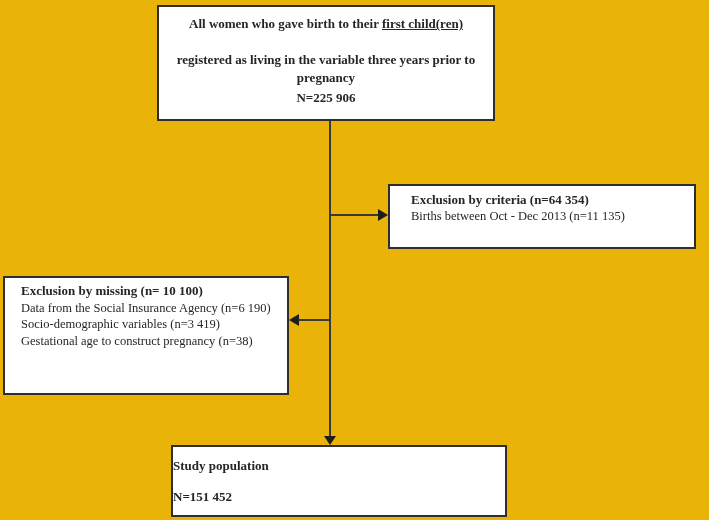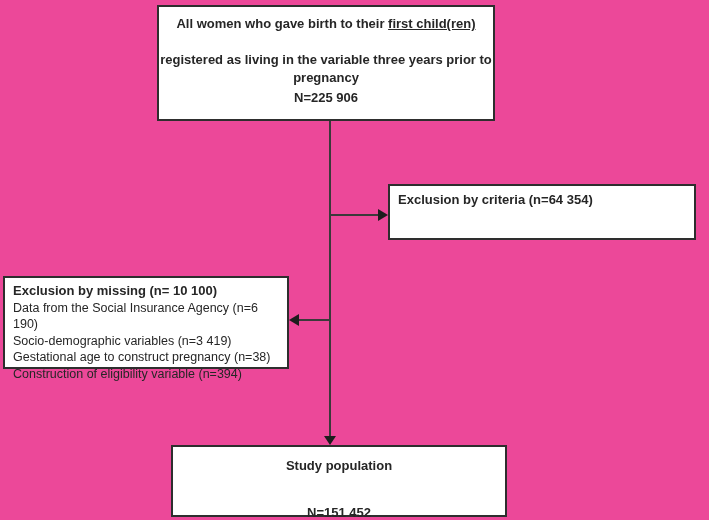--- a/index.html
+++ b/index.html
@@ -4,22 +4,22 @@
 <style>
   html, body {
     margin: 0;
     padding: 0;
     background: #ffffff;
   }
   .canvas {
     position: relative;
     width: 709px;
     height: 520px;
-    background: #ec4899;
-    font-family: Liberation Sans, sans-serif;
+    background: #eab308;
+    font-family: Liberation Serif, serif;
     color: #262626;
     overflow: hidden;
   }
   .box {
     position: absolute;
     background: #ffffff;
     border: 2px solid #2e2e2e;
     box-sizing: border-box;
   }
   .box-top {
@@ -29,46 +29,45 @@
     font-weight: bold;
     font-size: 13px;
     line-height: 18px;
     padding-top: 8px;
   }
   .box-top .n-line { margin-top: 2px; }
   .underlined { text-decoration: underline; }
 
   .box-right {
     left: 388px; top: 184px;
-    width: 308px; height: 56px;
+    width: 308px; height: 65px;
     font-size: 12.5px;
     line-height: 17px;
-    padding: 5px 8px;
+    padding: 5px 21px;
   }
   .box-left {
     left: 3px; top: 276px;
-    width: 286px; height: 93px;
+    width: 286px; height: 119px;
     font-size: 12.5px;
     line-height: 16.5px;
-    padding: 5px 8px;
+    padding: 5px 16px;
   }
   .excl-header {
     font-weight: bold;
     font-size: 13px;
   }
   .box-bottom {
     left: 171px; top: 445px;
     width: 336px; height: 72px;
-    text-align: center;
     font-weight: bold;
     font-size: 13px;
     line-height: 17px;
     padding-top: 10px;
   }
-  .box-bottom .n-line { margin-top: 30px; }
+  .box-bottom .n-line { margin-top: 14px; }
 
   
   .line {
     position: absolute;
     background: #3a3a3a;
   }
   .line-vertical {
     left: 329px; top: 121px;
     width: 2px; height: 317px;
   }
@@ -120,28 +119,28 @@
 
   <div class="line line-vertical"></div>
   <div class="line line-branch-right"></div>
   <div class="arrowhead arrow-right"></div>
   <div class="line line-branch-left"></div>
   <div class="arrowhead arrow-left"></div>
   <div class="arrowhead arrow-down"></div>
 
   <div class="box box-right">
     <div class="excl-header">Exclusion by criteria (n=64 354)</div>
+    <div>Births between Oct - Dec 2013 (n=11 135)</div>
   </div>
 
   <div class="box box-left">
     <div class="excl-header">Exclusion by missing (n= 10 100)</div>
     <div>Data from the Social Insurance Agency (n=6 190)</div>
     <div>Socio-demographic variables (n=3 419)</div>
     <div>Gestational age to construct pregnancy (n=38)</div>
-    <div>Construction of eligibility variable (n=394)</div>
   </div>
 
   <div class="box box-bottom">
     <div>Study population</div>
     <div class="n-line">N=151 452</div>
   </div>
 
 </div>
 
 </body></html>

